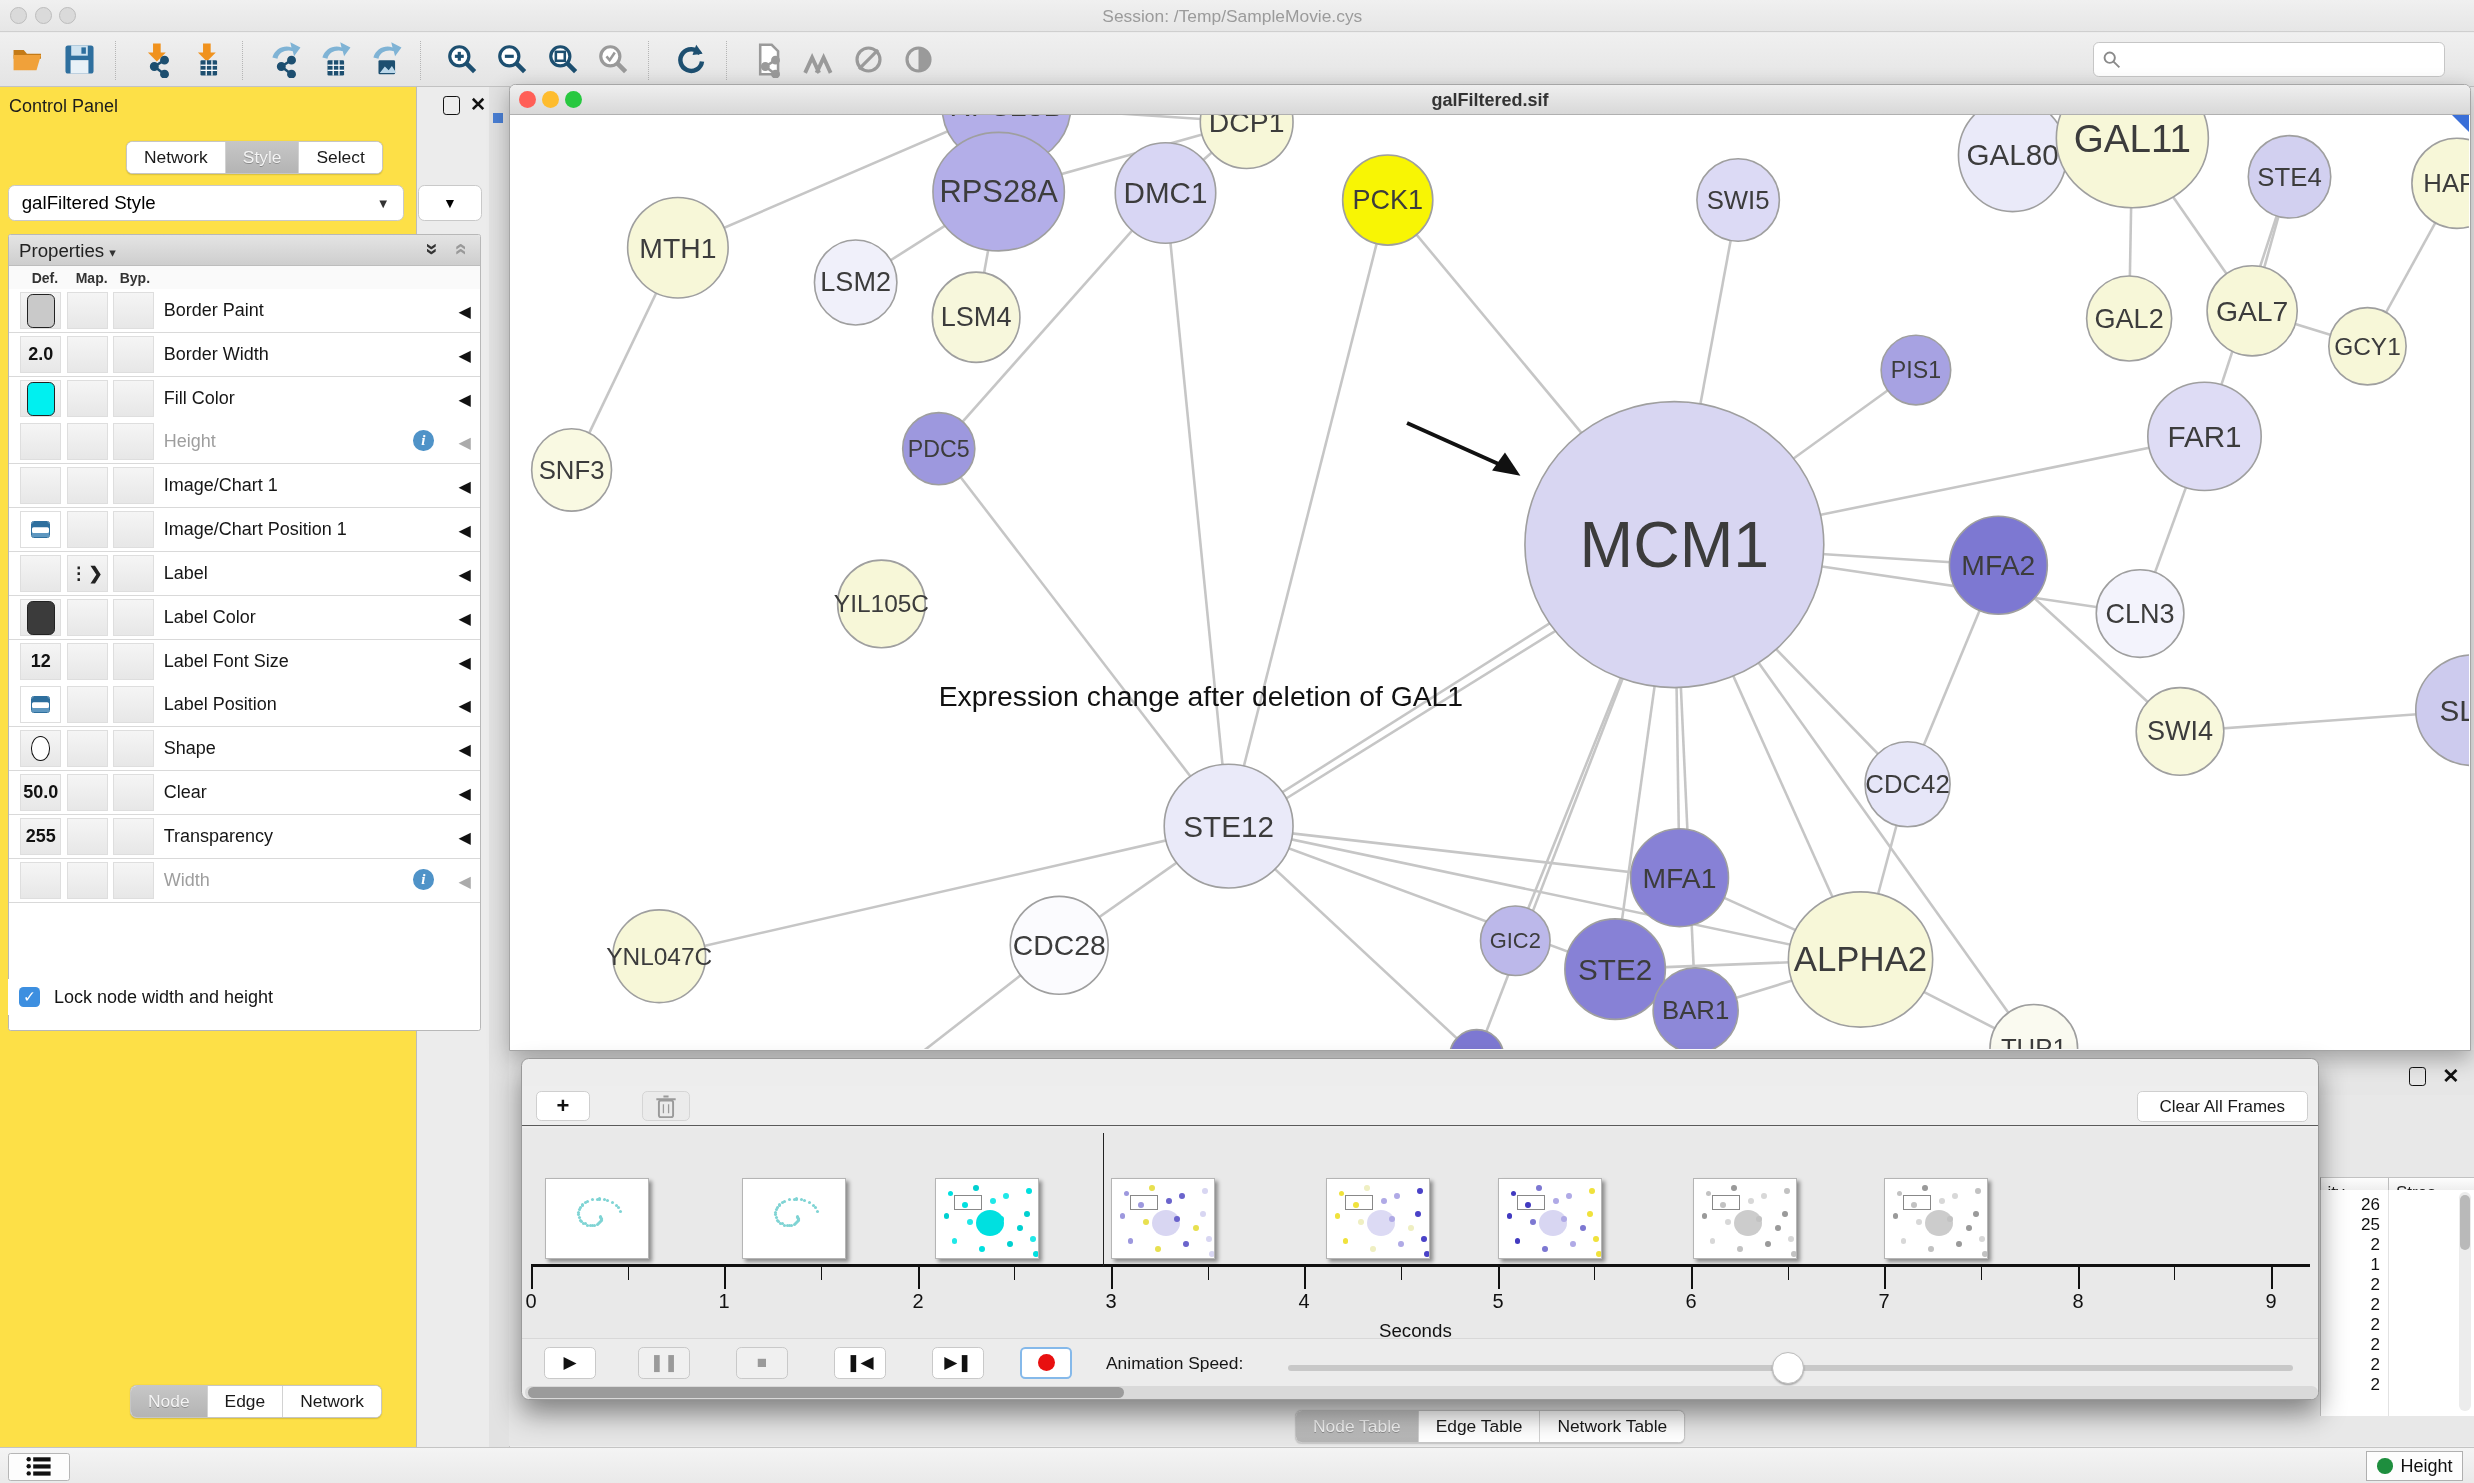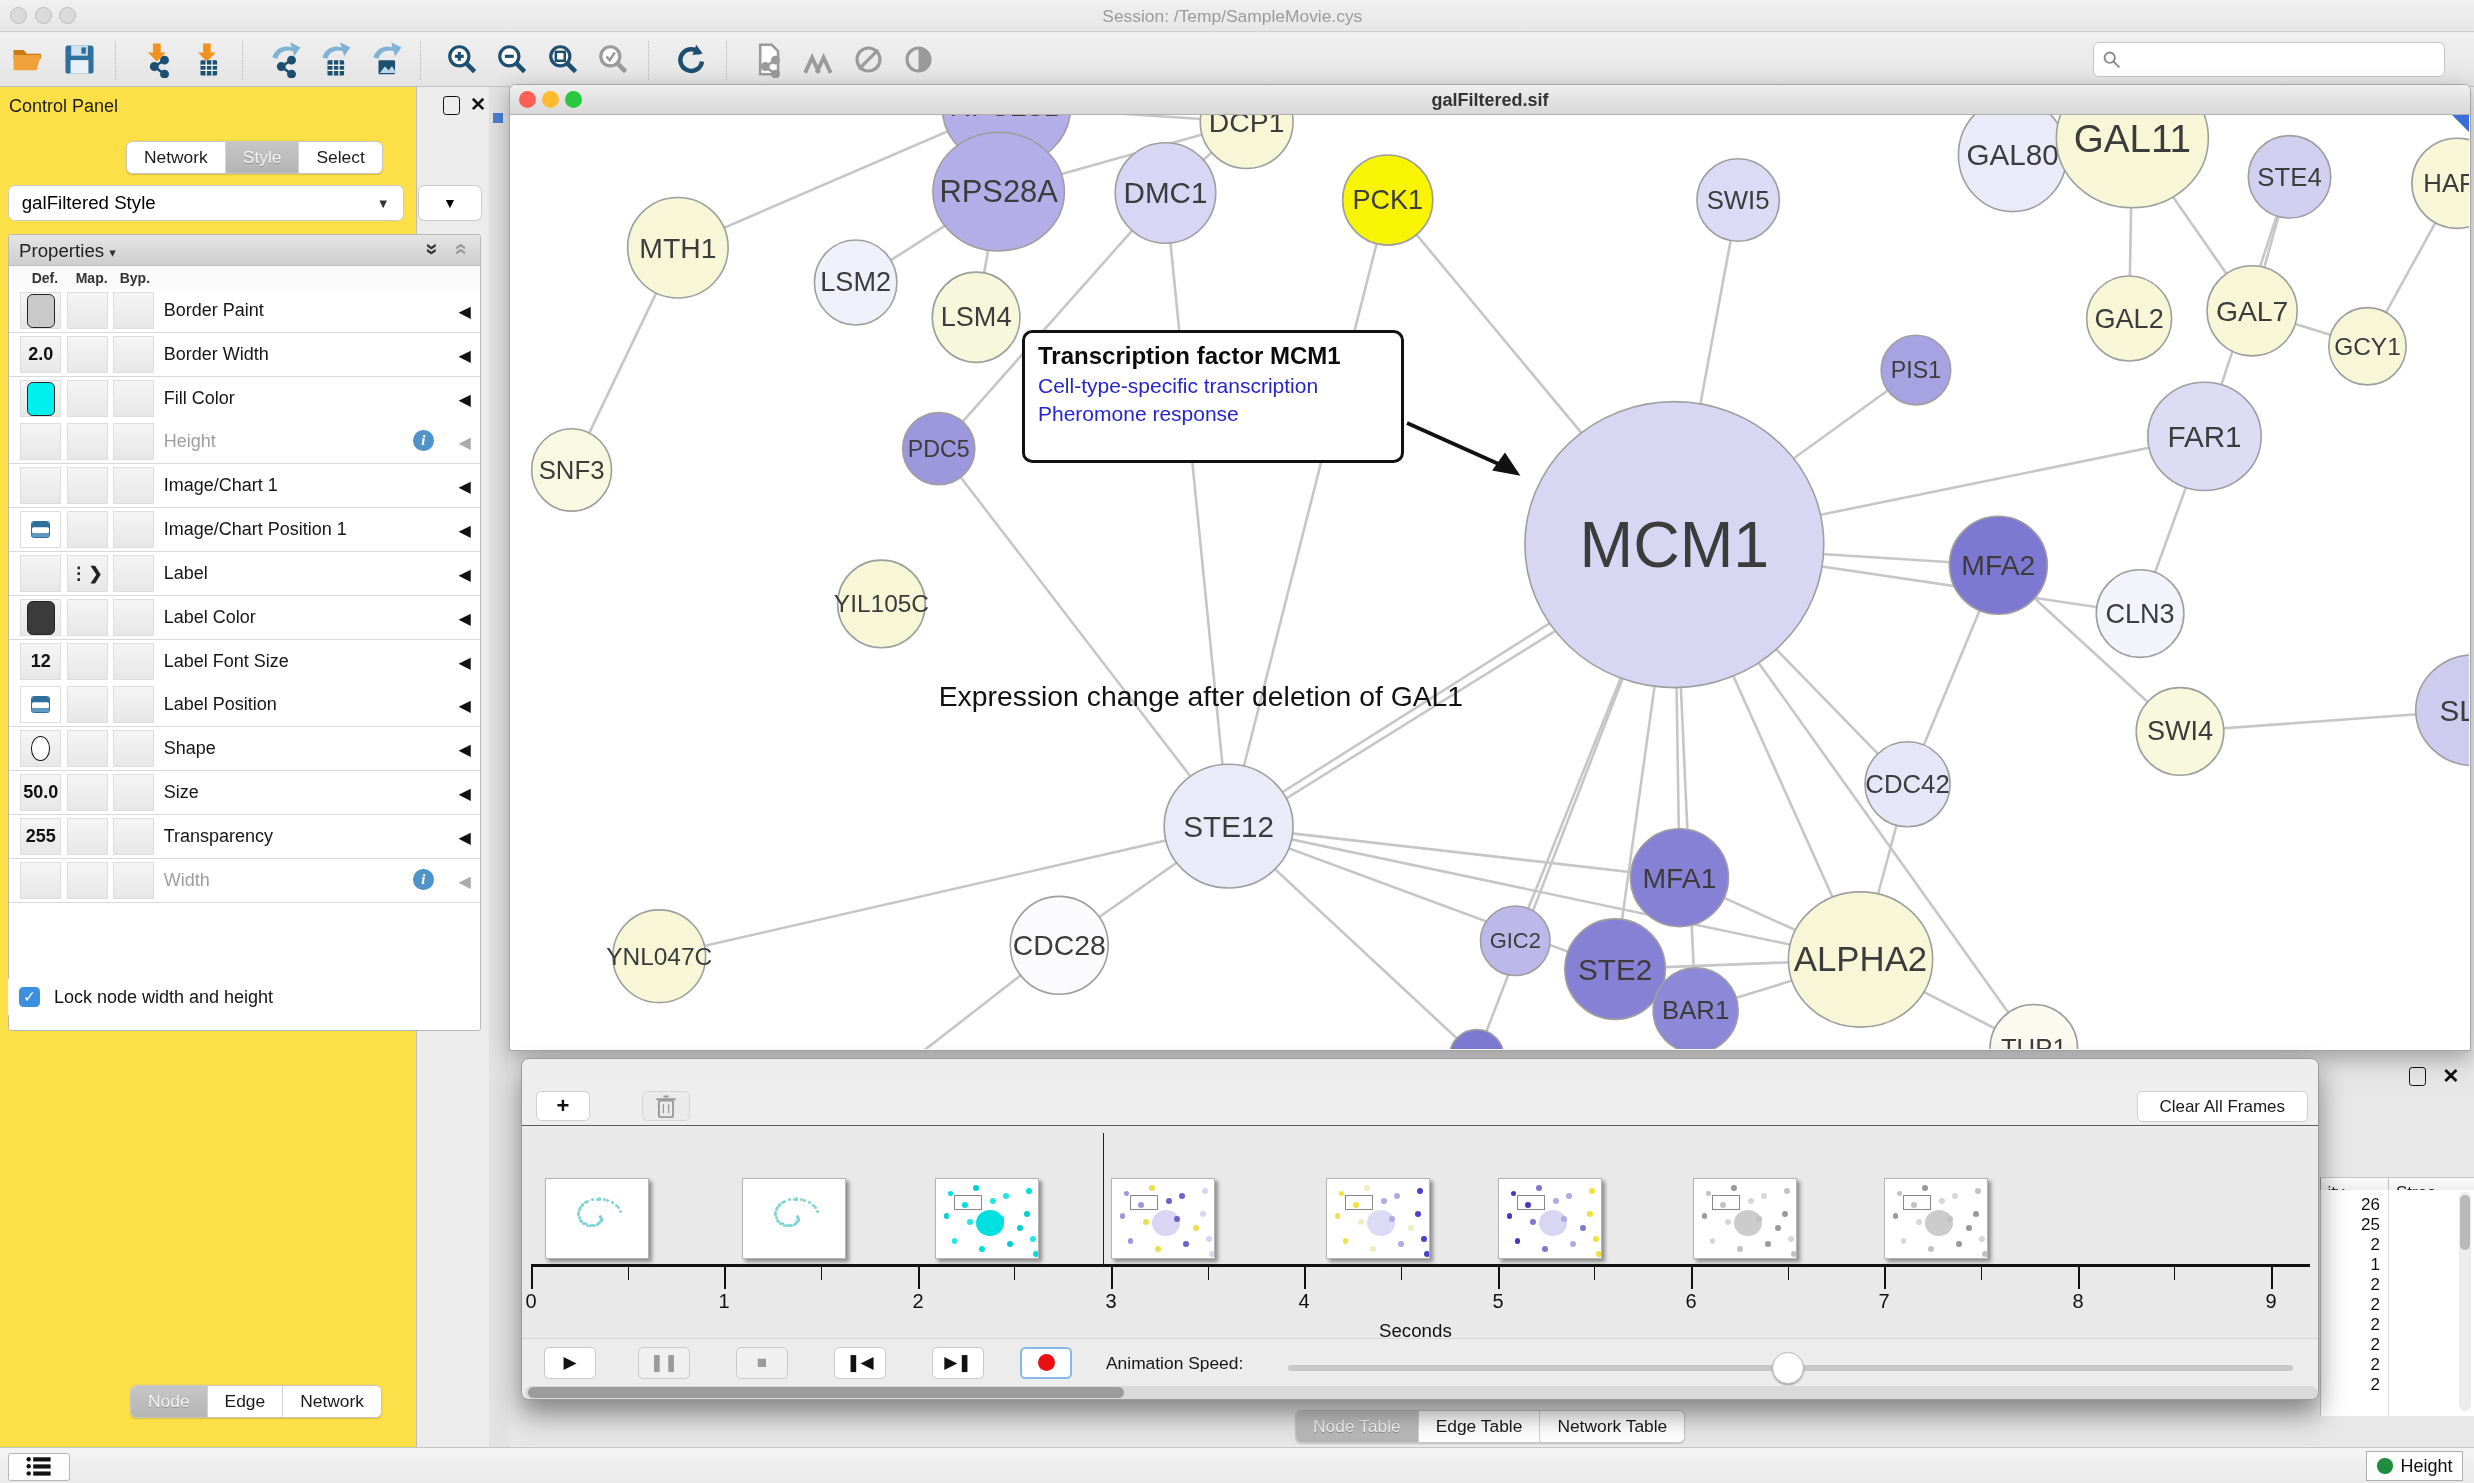--- a/index.html
+++ b/index.html
@@ -433,21 +433,21 @@
           <div class="pcell" style="left: 104px;"></div>
           <div class="pname">Shape</div>
           <div class="parrow">◀</div>
         </div>
         <div class="prow" style="top: 482px;">
           <div class="pcell" style="left: 11.6px;">
             <div class="defval">50.0</div>
           </div>
           <div class="pcell" style="left: 58px;"></div>
           <div class="pcell" style="left: 104px;"></div>
-          <div class="pname">Size</div>
+          <div class="pname">Clear</div>
           <div class="parrow">◀</div>
         </div>
         <div class="prow" style="top: 526px;">
           <div class="pcell" style="left: 11.6px;">
             <div class="defval">255</div>
           </div>
           <div class="pcell" style="left: 58px;"></div>
           <div class="pcell" style="left: 104px;"></div>
           <div class="pname">Transparency</div>
           <div class="parrow">◀</div>
@@ -717,25 +717,20 @@
           <ellipse cx="231" cy="1306" rx="72" ry="72" fill="#f7f7d8" stroke="#9f9f9f" stroke-width="2.5"></ellipse>
           <text x="231" y="1306" text-anchor="middle" dominant-baseline="central" font-family="Liberation Sans, sans-serif" font-size="38" fill="#3c3c3c">YNL047C</text>
         </g>
         <g>
           <ellipse cx="1500" cy="1462" rx="42" ry="42" fill="#7d78d2" stroke="#9f9f9f" stroke-width="2.5"></ellipse>
         </g>
         <text x="1072" y="918" text-anchor="middle" font-size="44" fill="#111" font-family="Liberation Sans, sans-serif">Expression change after deletion of GAL1</text>
         <line x1="1392" y1="478" x2="1548" y2="548" stroke="#111" stroke-width="6"></line>
         <polygon points="1568,560 1524,552 1544,524" fill="#111"></polygon>
       </svg>
-    <div class="abs" id="annot">
-      <div id="annot-title">Transcription factor MCM1</div>
-      <div class="annot-link">Cell-type-specific transcription</div>
-      <div class="annot-link">Pheromone response</div>
-    </div>
     <div class="abs" id="corner-tri"></div>
   </div>
 </div>
 
 <div class="abs" id="cyan">
   <div class="abs" id="cy-toolbar">
     <div class="abs" id="cy-add">+</div>
     <div class="abs" id="cy-trash">
       <span>
           <svg class="icon" width="22" height="24.5" viewBox="0 0 34 38">

